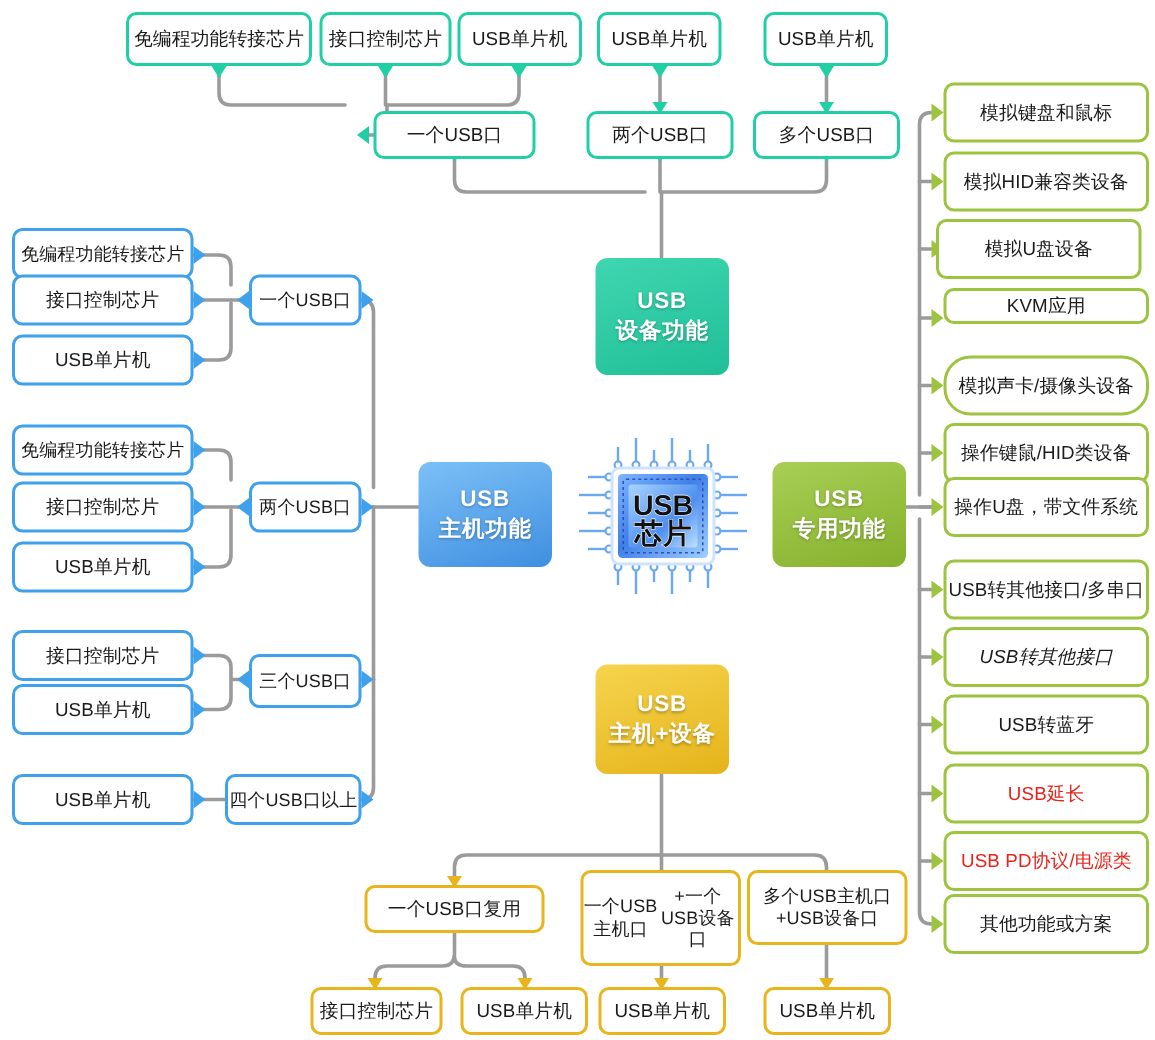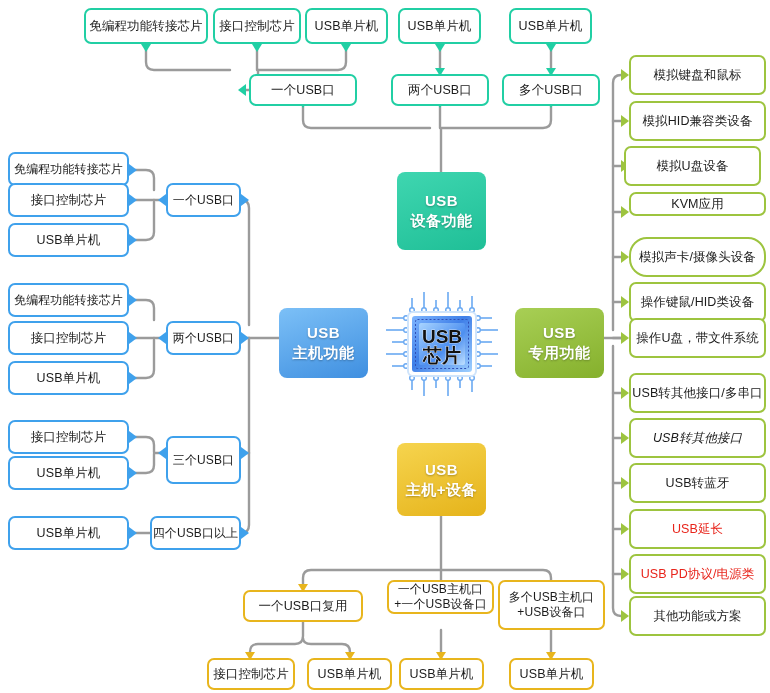--- a/index.html
+++ b/index.html
@@ -259,21 +259,21 @@
   <div class="node blue" style="left:8px;top:516px;width:121px;height:34px;">
     <span class="txt">USB单片机</span>
   </div>
 
   <div class="node blue" style="left:166px;top:183px;width:75px;height:34px;font-size:12px;">
     <span class="txt">一个USB口</span>
   </div>
   <div class="node blue" style="left:166px;top:321px;width:75px;height:34px;font-size:12px;">
     <span class="txt">两个USB口</span>
   </div>
-  <div class="node blue" style="left:166px;top:436px;width:75px;height:48px;font-size:12px;">
+  <div class="node blue" style="left:166px;top:436px;width:75px;height:36px;font-size:12px;">
     <span class="txt">三个USB口</span>
   </div>
   <div class="node blue" style="left:150px;top:516px;width:91px;height:34px;font-size:12px;">
     <span class="txt">四个USB口以上</span>
   </div>
 
   <div class="node green" style="left:629px;top:55px;width:137px;height:40px;">
     <span class="txt">模拟键盘和鼠标</span>
   </div>
   <div class="node green" style="left:629px;top:101px;width:137px;height:40px;">
@@ -309,21 +309,21 @@
   <div class="node green" style="left:629px;top:554px;width:137px;height:40px;">
     <span class="txt red">USB PD协议/电源类</span>
   </div>
   <div class="node green" style="left:629px;top:596px;width:137px;height:40px;">
     <span class="txt">其他功能或方案</span>
   </div>
 
   <div class="node gold" style="left:243px;top:590px;width:120px;height:32px;">
     <span class="txt">一个USB口复用</span>
   </div>
-  <div class="node gold multiline" style="left:387px;top:580px;width:107px;height:34px;flex-direction:column;">
+  <div class="node gold multiline" style="left:387px;top:580px;width:107px;height:64px;flex-direction:row;">
     <span>一个USB主机口</span>
     <span>+一个USB设备口</span>
   </div>
   <div class="node gold multiline" style="left:498px;top:580px;width:107px;height:50px;flex-direction:column;">
     <span>多个USB主机口</span>
     <span>+USB设备口</span>
   </div>
 
   <div class="node gold" style="left:207px;top:658px;width:88px;height:32px;">
     <span class="txt">接口控制芯片</span>

